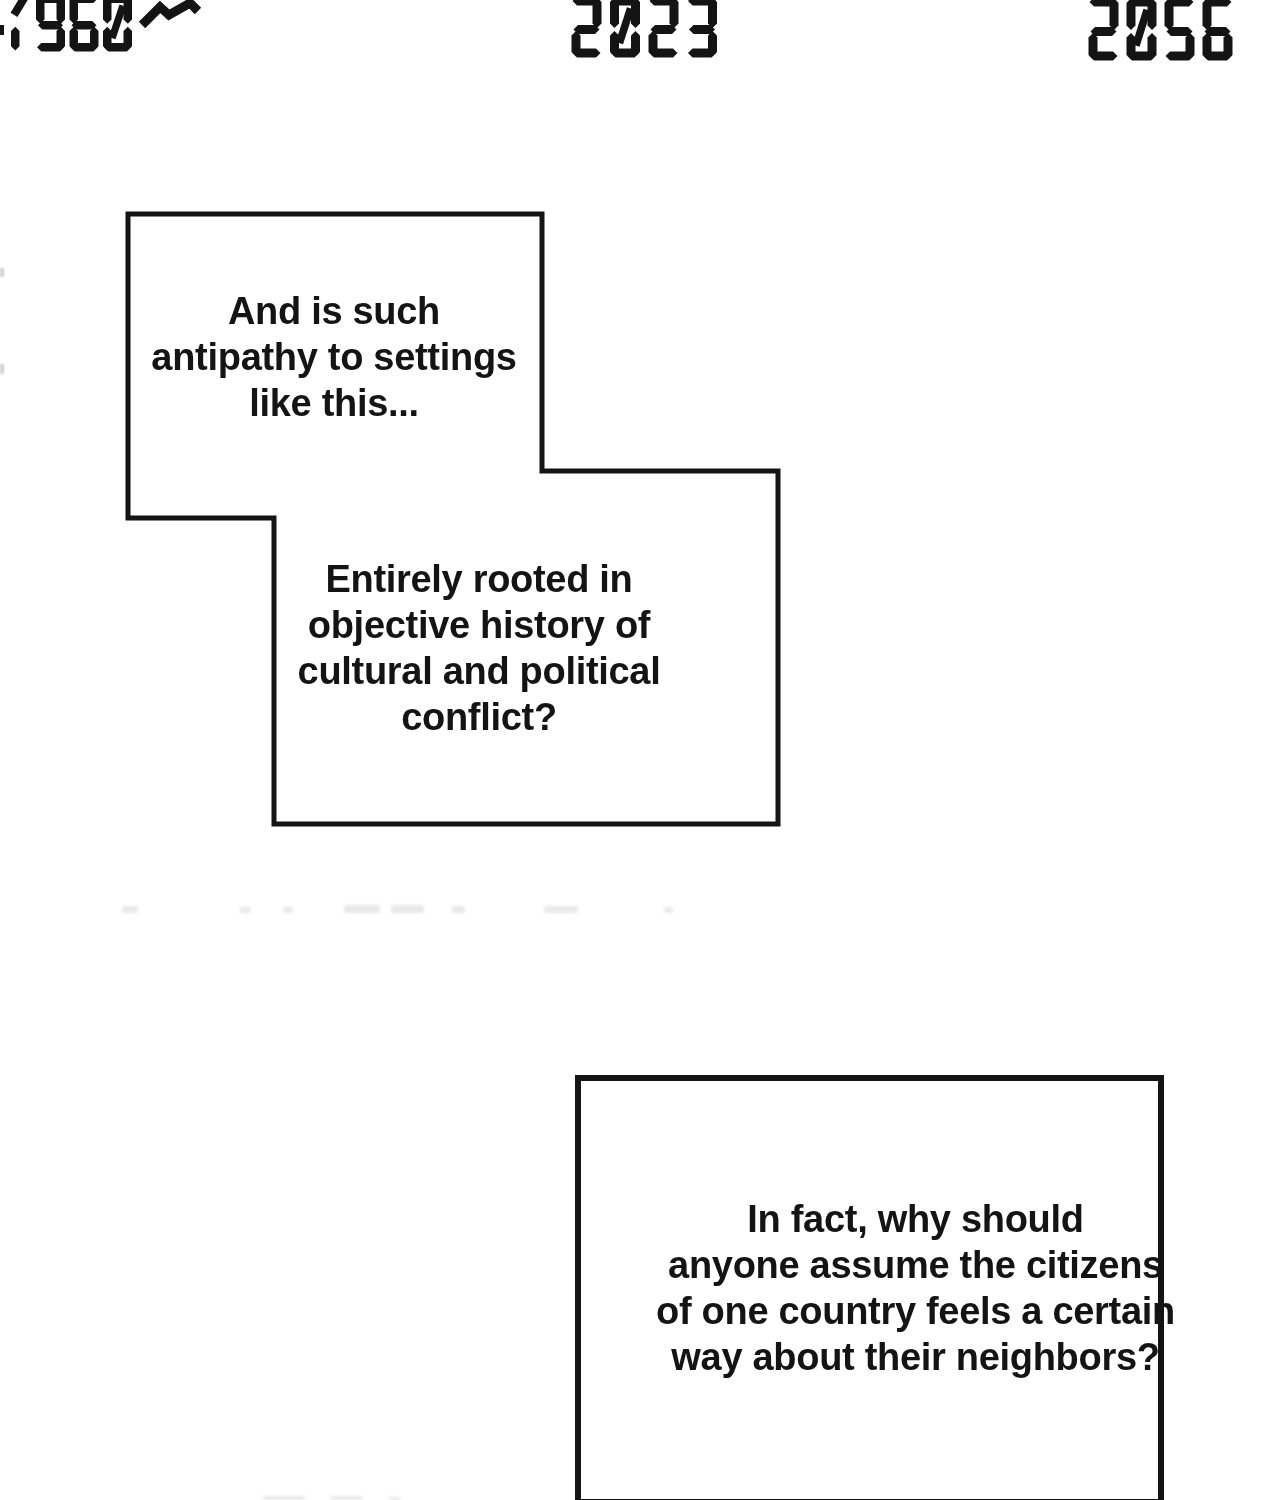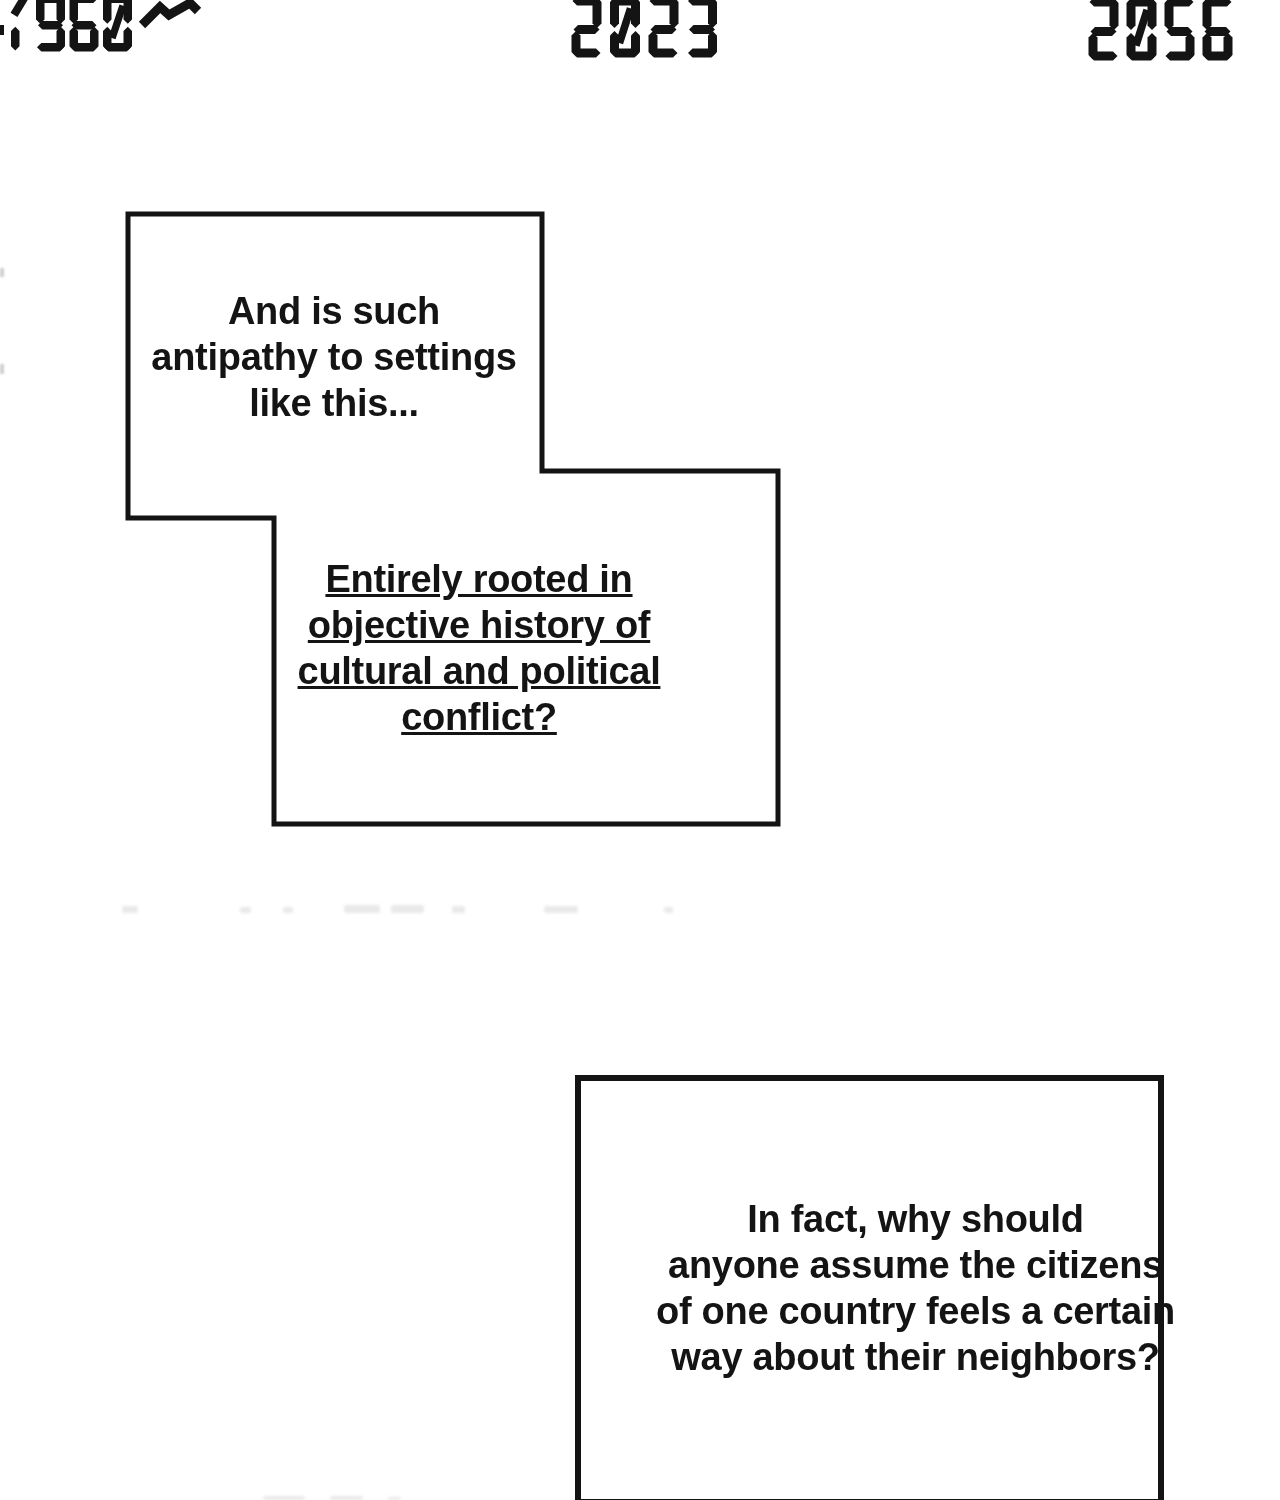--- a/index.html
+++ b/index.html
@@ -111,21 +111,21 @@
 
   <svg class="layer">
     <path class="bubble-outline" d="M 128 214 H 542 V 471 H 778 V 824 H 274 V 518 H 128 Z"></path>
     <rect class="box3-outline" x="578" y="1078" width="583" height="424"></rect>
   </svg>
 
   <div class="bubble-text" style="left:128px; top:212px; width:412px; height:306px; padding-bottom:16px; box-sizing:border-box;">And is such
 antipathy to settings
 like this...</div>
 
-  <div class="bubble-text" style="left:276px; top:473px; width:406px; height:349px;text-decoration:underline;">Entirely rooted in
+  <div class="bubble-text" style="left:276px; top:473px; width:406px; height:349px;">Entirely rooted in
 objective history of
 cultural and political
 conflict?</div>
 
   <div class="bubble-text" style="left:581px; top:1081px; width:669px; height:414px;">In fact, why should
 anyone assume the citizens
 of one country feels a certain
 way about their neighbors?</div>
 
   <div class="ghost" style="left:122px; top:906px; width:16px; height:7px;"></div>

